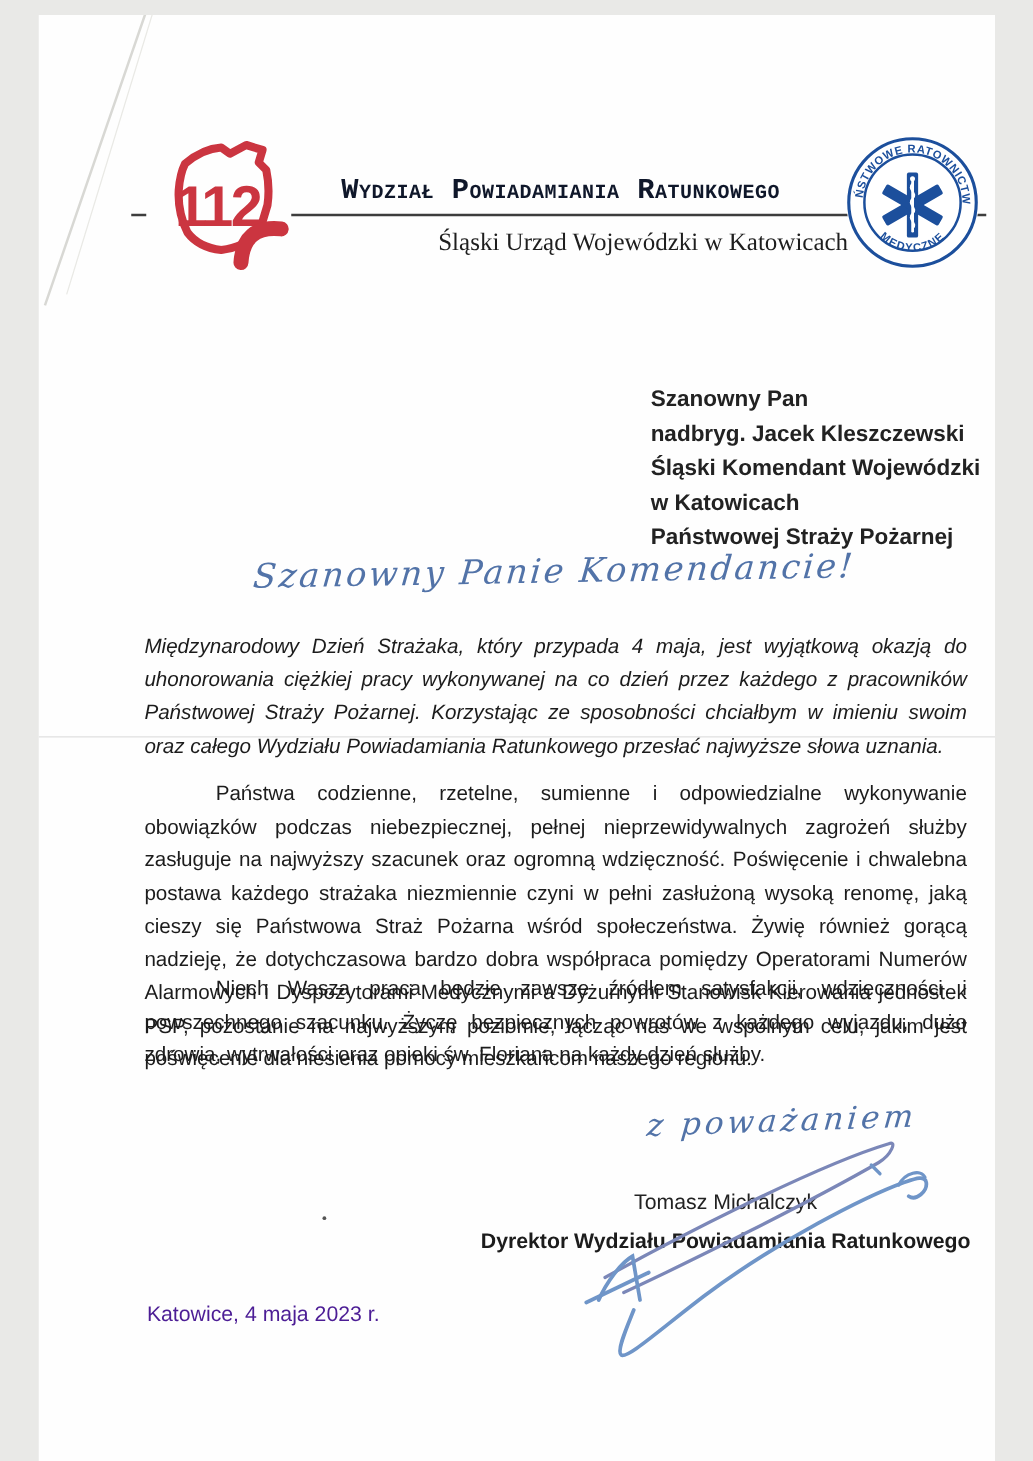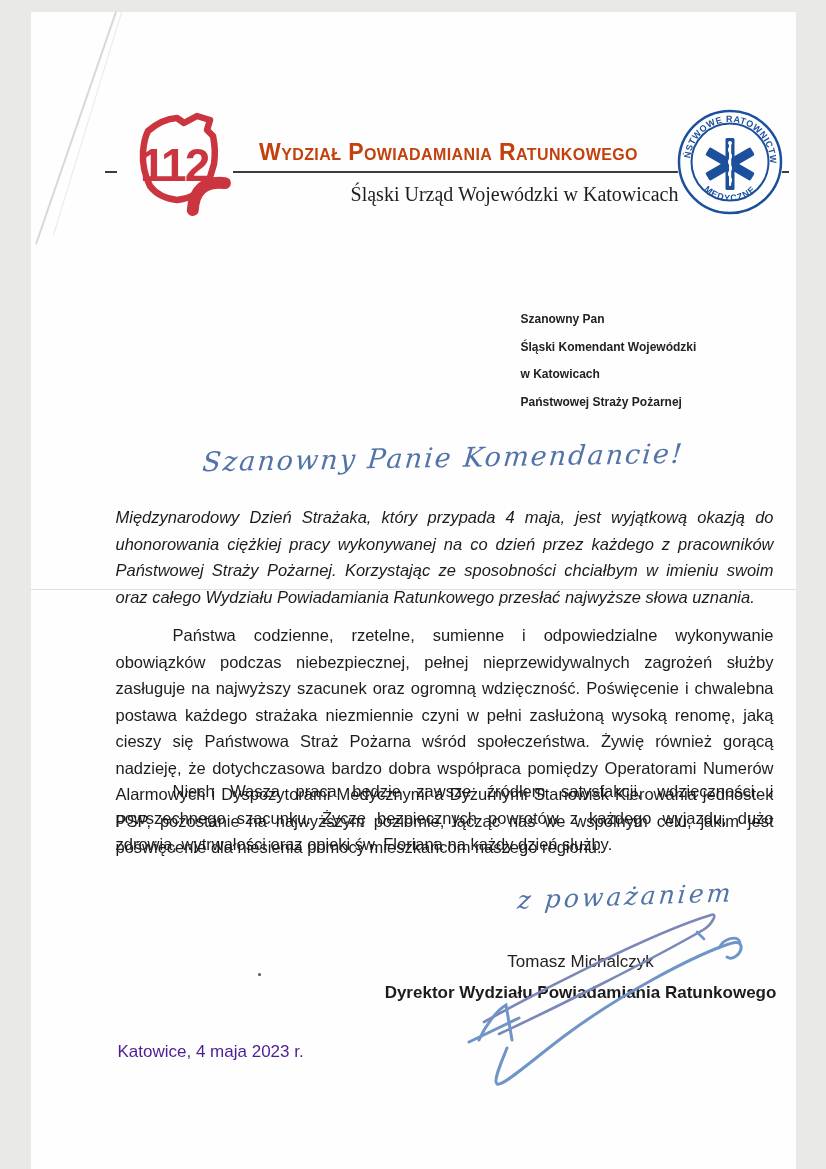--- a/index.html
+++ b/index.html
@@ -22,27 +22,27 @@
   .speck{position:absolute;left:227px;top:961px;width:3px;height:3px;
     border-radius:50%;background:#555;}
   
   .rule{position:absolute;left:74px;top:159px;width:684px;height:0;
     border-top:2px solid #3d3d3d;z-index:1;}
   .logo112{position:absolute;left:86px;top:94px;width:116px;height:116px;
     background:#fefefe;z-index:2;}
   .badge{position:absolute;left:646px;top:97px;width:106px;height:106px;
     background:#fefefe;border-radius:50%;z-index:2;}
   .hdr-title{position:absolute;left:188px;top:127px;width:460px;
-    text-align:center;font-family:Liberation Sans, sans-serif;font-weight:bold;
-    font-variant:small-caps;font-size:23px;letter-spacing:.4px;color:#c2410c;z-index:2;}
+    text-align:center;font-family:Liberation Mono, monospace;font-weight:bold;
+    font-variant:small-caps;font-size:23px;letter-spacing:.4px;color:#0f172a;z-index:2;}
   .hdr-sub{position:absolute;left:188px;top:171px;width:460px;text-align:right;
     font-family:"Liberation Serif",serif;font-size:20px;color:#1e1e1e;z-index:2;}
   
   .recipient{position:absolute;left:490px;top:294px;font-weight:bold;
-    font-size:12px;line-height:27.5px;color:#222;}
+    font-size:18px;line-height:27.5px;color:#222;}
   
   .hand{font-family:"DejaVu Serif",serif;font-style:italic;color:#5273a8;}
   .hand-salutation{position:absolute;left:172px;top:430px;font-size:27px;
     letter-spacing:2px;transform:skewX(-6deg) rotate(-1deg);}
   .hand-closing{position:absolute;left:487px;top:870px;font-size:25px;
     letter-spacing:3px;transform:skewX(-7deg) rotate(-2deg);}
   
   .para{position:absolute;left:85px;width:658px;text-align:justify;
     font-size:16.5px;line-height:26.5px;color:#1c1c1c;margin:0;}
   .p1{top:492px;font-style:italic;}
@@ -103,20 +103,21 @@
         <rect x="48.5" y="29" width="9" height="52" rx="1.5" fill="#1c4f9c" transform="rotate(120 53 55)"></rect>
         <rect x="52" y="33" width="2.2" height="44" rx="1" fill="#ffffff"></rect>
         <circle cx="53" cy="34" r="2" fill="#ffffff"></circle>
         <path d="M53,38 c-5,4 5,8 0,12 c-5,4 5,8 0,12 c-5,4 5,8 0,12" fill="none" stroke="#ffffff" stroke-width="1.6"></path>
       </g>
     </svg>
   </div>
 
   <div class="recipient">
     <div>Szanowny Pan</div>
+    <div>nadbryg. Jacek Kleszczewski</div>
     <div>Śląski Komendant Wojewódzki</div>
     <div>w Katowicach</div>
     <div>Państwowej Straży Pożarnej</div>
   </div>
 
   <div class="hand hand-salutation">Szanowny Panie Komendancie!</div>
 
   <p class="para p1">Międzynarodowy Dzień Strażaka, który przypada 4 maja, jest wyjątkową okazją do uhonorowania ciężkiej pracy wykonywanej na co dzień przez każdego z pracowników Państwowej Straży Pożarnej. Korzystając ze sposobności chciałbym w imieniu swoim oraz całego Wydziału Powiadamiania Ratunkowego przesłać najwyższe słowa uznania.</p>
   <p class="para p2">Państwa codzienne, rzetelne, sumienne i odpowiedzialne wykonywanie obowiązków podczas niebezpiecznej, pełnej nieprzewidywalnych zagrożeń służby zasługuje na najwyższy szacunek oraz ogromną wdzięczność. Poświęcenie i chwalebna postawa każdego strażaka niezmiennie czyni w pełni zasłużoną wysoką renomę, jaką cieszy się Państwowa Straż Pożarna wśród społeczeństwa. Żywię również gorącą nadzieję, że dotychczasowa bardzo dobra współpraca pomiędzy Operatorami Numerów Alarmowych i Dyspozytorami Medycznymi a Dyżurnymi Stanowisk Kierowania jednostek PSP, pozostanie na najwyższym poziomie, łącząc nas we wspólnym celu, jakim jest poświęcenie dla niesienia pomocy mieszkańcom naszego regionu.</p>
   <p class="para p3">Niech Wasza praca będzie zawsze źródłem satysfakcji, wdzięczności i powszechnego szacunku. Życzę bezpiecznych powrotów z każdego wyjazdu, dużo zdrowia, wytrwałości oraz opieki św. Floriana na każdy dzień służby.</p>

